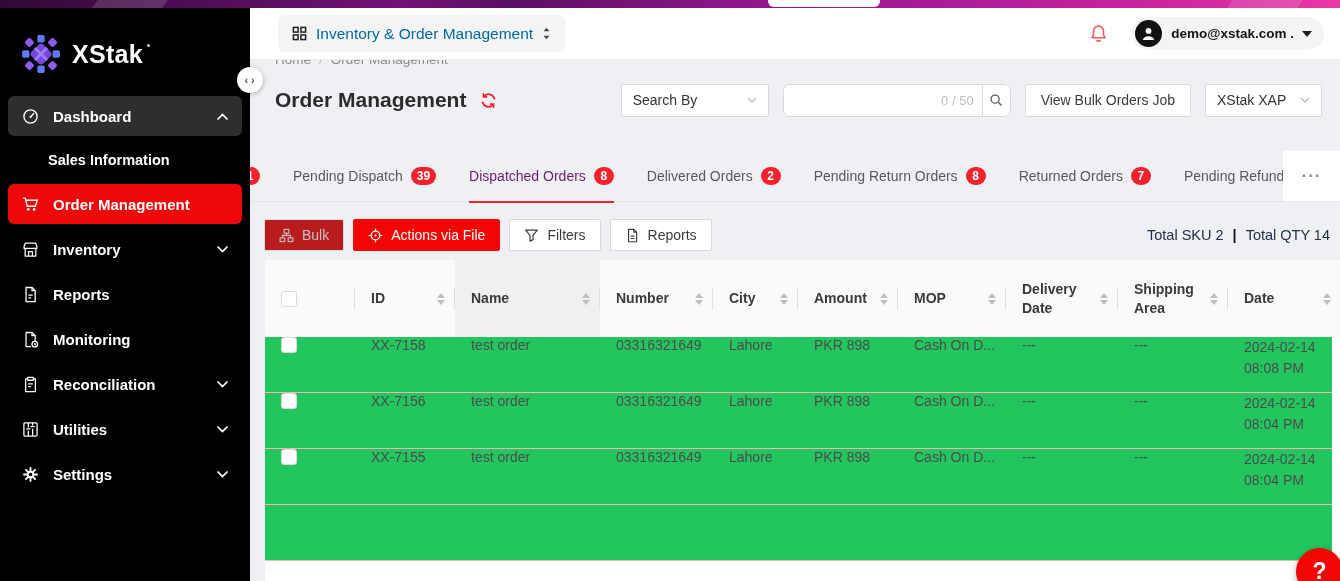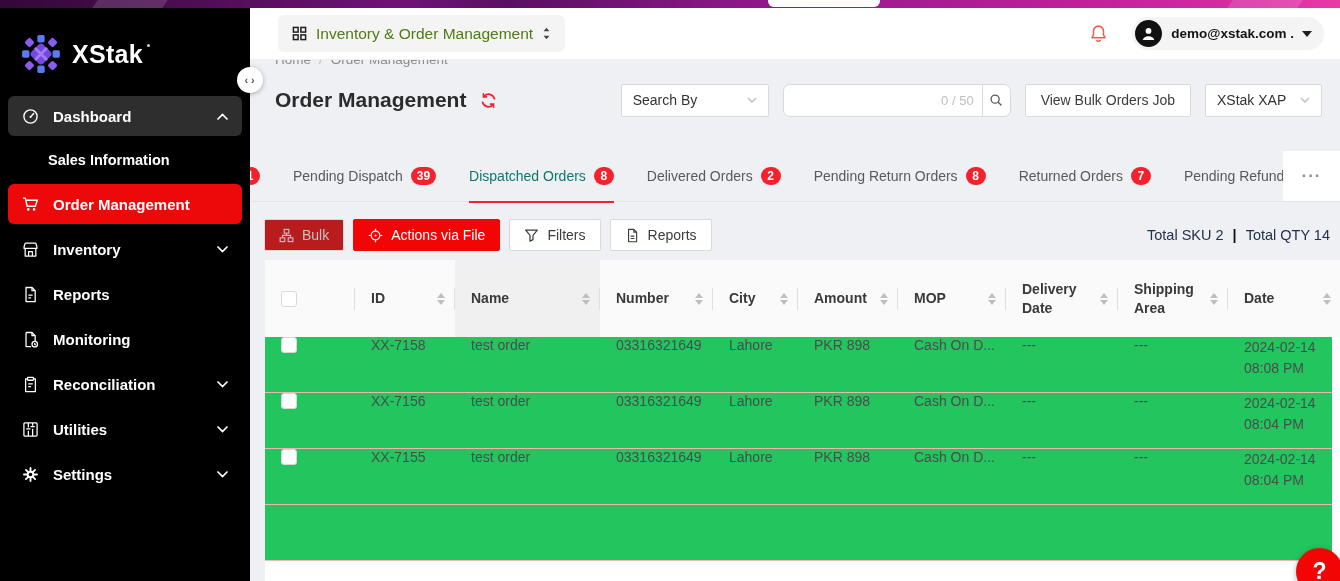--- a/index.html
+++ b/index.html
@@ -32,21 +32,21 @@
   .collapse-btn{position:absolute;left:237px;top:67px;width:26px;height:26px;border-radius:50%;background:#fff;
     box-shadow:0 1px 5px rgba(0,0,0,.3);display:flex;align-items:center;justify-content:center;z-index:10;
     font-size:11px;color:#555;letter-spacing:1px;cursor:pointer;font-weight:700}
 
   
   .topbar{position:absolute;left:250px;top:8px;width:1090px;height:52px;background:#fff;border-bottom:1px solid #f0f0f0;
     display:flex;align-items:center;padding:0 16px 0 28px;z-index:4}
   .app-switcher{display:flex;align-items:center;gap:9px;background:#f4f4f4;border-radius:6px;height:37px;padding:0 14px;cursor:pointer}
   .app-switcher .grid-ic{display:inline-flex;color:#1f1f1f}
   .app-switcher .grid-ic svg{width:15px;height:15px}
-  .app-switcher .as-label{font-size:15.5px;color:#4d7c0f}
+  .app-switcher .as-label{font-size:15.5px;color:#0369a1}
   .app-switcher .ud-ic{display:inline-flex;color:#444}
   .app-switcher .ud-ic svg{width:9px;height:13px}
   .topbar-right{margin-left:auto;display:flex;align-items:center;gap:24px}
   .bell{display:inline-flex;color:#fb5a52;cursor:pointer}
   .bell svg{width:19px;height:19px}
   .user-pill{display:flex;align-items:center;background:#f4f4f4;border-radius:17px;height:33px;padding:3px 12px 3px 3px;cursor:pointer}
   .avatar{width:27px;height:27px;border-radius:50%;background:#111;display:flex;align-items:center;justify-content:center;color:#fff}
   .avatar svg{width:17px;height:17px}
   .user-email{font-size:13.5px;font-weight:700;color:#141414;margin:0 8px 0 9px}
   .caret-down{width:0;height:0;border-left:5px solid transparent;border-right:5px solid transparent;border-top:6px solid #1f1f1f}
@@ -75,21 +75,21 @@
   .btn{display:flex;align-items:center;justify-content:center;height:33px;border:1px solid #d9d9d9;border-radius:2px;background:#fff;
     font-size:14px;color:#3c3c3c;padding:0 15px;cursor:pointer;white-space:nowrap}
 
   
   .tabs-row{display:flex;align-items:center;gap:33px;margin-top:34px;height:51px;border-bottom:1px solid #e3e4e8;position:relative;padding-left:0}
   .clipped-badge{margin-left:-10px}
   .badge{display:inline-flex;align-items:center;justify-content:center;min-width:20px;height:18px;padding:0 6px;border-radius:9px;
     background:#f5222d;color:#fff;font-size:12px;font-weight:700;line-height:18px}
   .tab{display:flex;align-items:center;gap:8px;height:51px;position:relative;cursor:pointer;white-space:nowrap}
   .tab .tab-label{font-size:14px;color:#595959}
-  .tab.active .tab-label{color:#0f766e}
+  .tab.active .tab-label{color:#701a75}
   .tab.active::after{content:"";position:absolute;left:0;right:0;bottom:-1px;height:2px;background:#f5222d}
   .tabs-more{position:absolute;right:0;top:0;bottom:0;width:57px;background:#fff;display:flex;align-items:center;justify-content:center;
     font-size:17px;font-weight:700;color:#8c8c8c;letter-spacing:1px;cursor:pointer}
 
   
   .toolbar{display:flex;align-items:center;gap:9px;margin:17px 10px 0 14px;height:32px}
   .tb-btn{display:flex;align-items:center;gap:8px;height:32px;border-radius:2px;border:1px solid #d9d9d9;background:#fff;
     padding:0 14px;font-size:14px;color:#3c3c3c;cursor:pointer;white-space:nowrap}
   .tb-btn svg{width:15px;height:15px}
   .tb-btn.disabled{background:#b91c1c;color:#c3c3c3;cursor:not-allowed}

